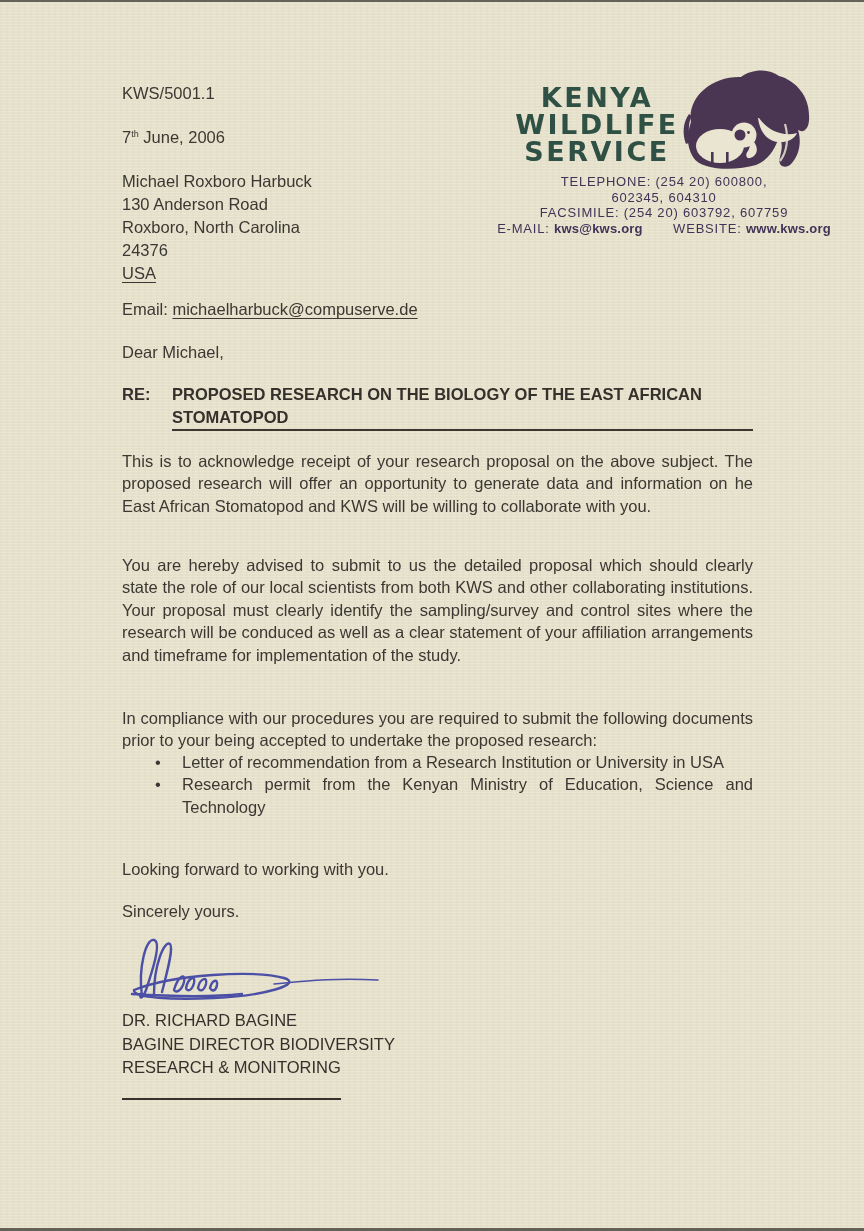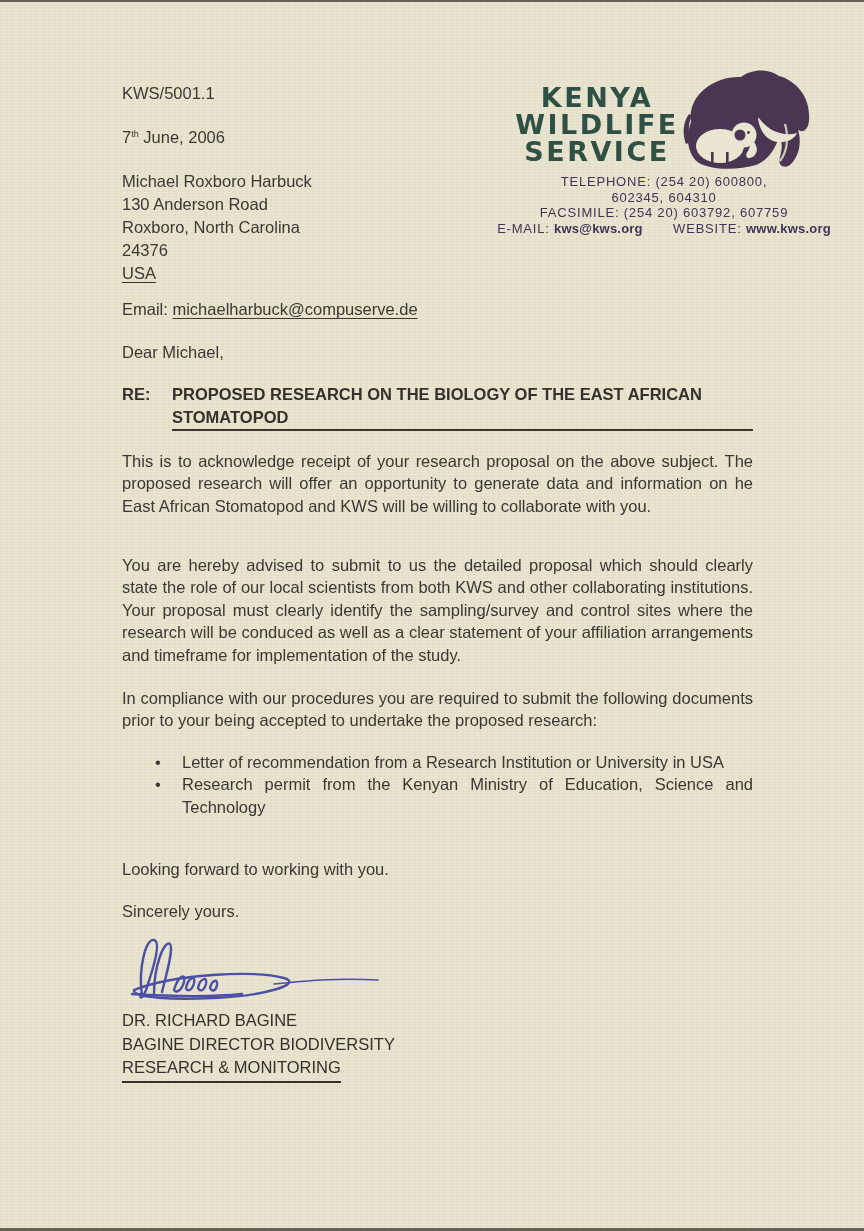--- a/index.html
+++ b/index.html
@@ -61,21 +61,21 @@
   .subject .s2cell{border-bottom:2px solid #3a3733;}
 
   ul.blist{list-style:none;padding:0;}
   ul.blist li{display:flex;padding-left:33px;line-height:22.4px;}
   ul.blist .blt{width:27px;flex:0 0 auto;}
   ul.blist .btxt{flex:1;text-align:justify;}
 
   .sig{width:262px;height:78px;left:2px;}
   .sg{fill:none;stroke:var(--signature-blue,#4b4fa5);stroke-width:2.4;stroke-linecap:round;}
   .signatory div{line-height:23.5px;color:#34302b;}
-  .signatory .u2{display:inline-block;border-bottom:2px solid #34302b;padding-bottom:1px;}
+  .signatory .u2{display:inline-block;border-bottom:2px solid #34302b;padding-bottom:18px;}
 
   .ad{fill:var(--logo-plum,#4a3553);}
   .pp{fill:var(--paper,#e9e5d0);}
 </style>
 </head>
 <body>
 
 <div class="page">
   <div class="edge top"></div>
   <div class="edge bottom"></div>
@@ -141,21 +141,21 @@
       <div>RE:</div>
       <div>PROPOSED RESEARCH ON THE BIOLOGY OF THE EAST AFRICAN</div>
       <div></div>
       <div class="s2cell">STOMATOPOD</div>
     </div>
 
     <p class="just" style="top:450px">This is to acknowledge receipt of your research proposal on the above subject. The proposed research will offer an opportunity to generate data and information on he East African Stomatopod and KWS will be willing to collaborate with you.</p>
 
     <p class="just" style="top:554px">You are hereby advised to submit to us the detailed proposal which should clearly state the role of our local scientists from both KWS and other collaborating institutions. Your proposal must clearly identify the sampling/survey and control sites where the research will be conduced as well as a clear statement of your affiliation arrangements and timeframe for implementation of the study.</p>
 
-    <p class="just" style="top:687px">In compliance with our procedures you are required to submit the following documents prior to your being accepted to undertake the proposed research:</p>
+    <p class="just" style="top:707px">In compliance with our procedures you are required to submit the following documents prior to your being accepted to undertake the proposed research:</p>
 
     <ul class="blist" style="top:751px">
       <li>
         <span class="blt">•</span>
         <span class="btxt">Letter of recommendation from a Research Institution or University in USA</span>
       </li>
       <li>
         <span class="blt">•</span>
         <span class="btxt">Research permit from the Kenyan Ministry of Education, Science and Technology</span>
       </li>

